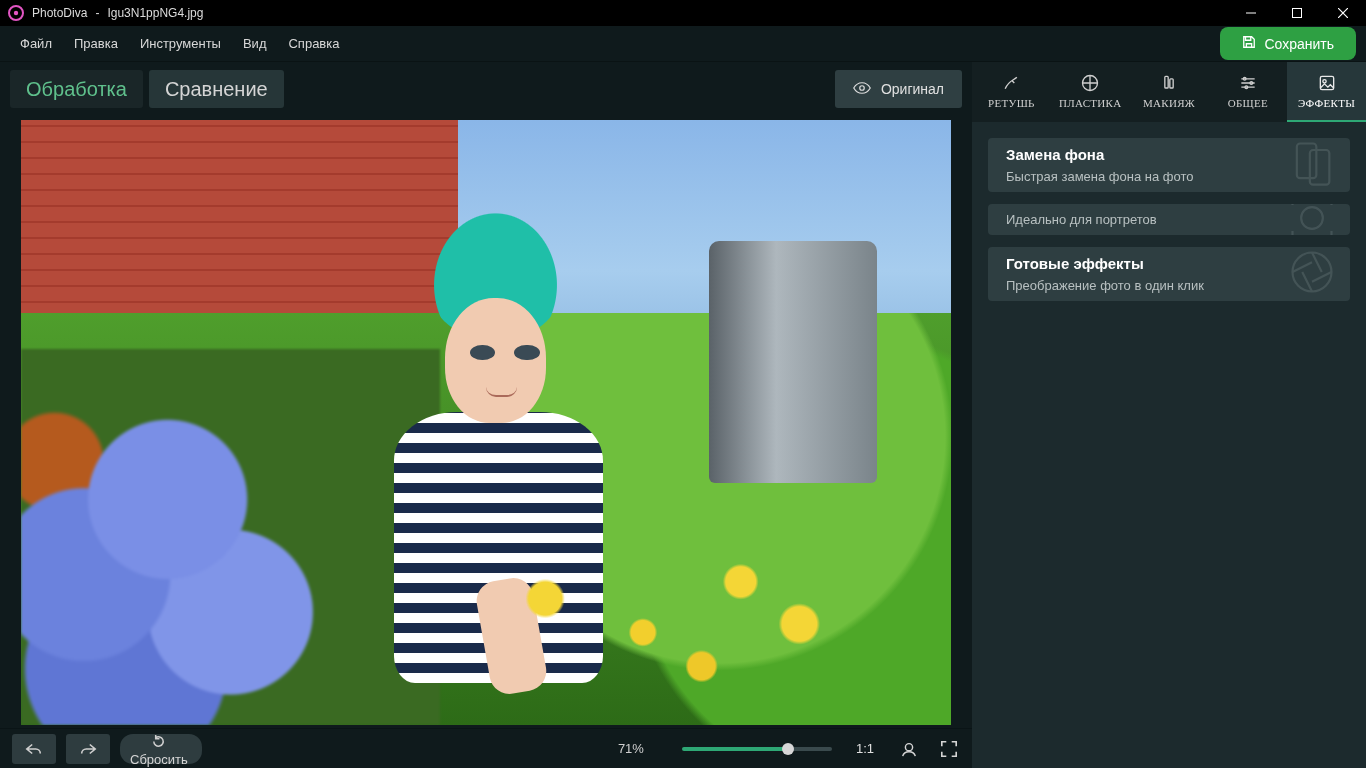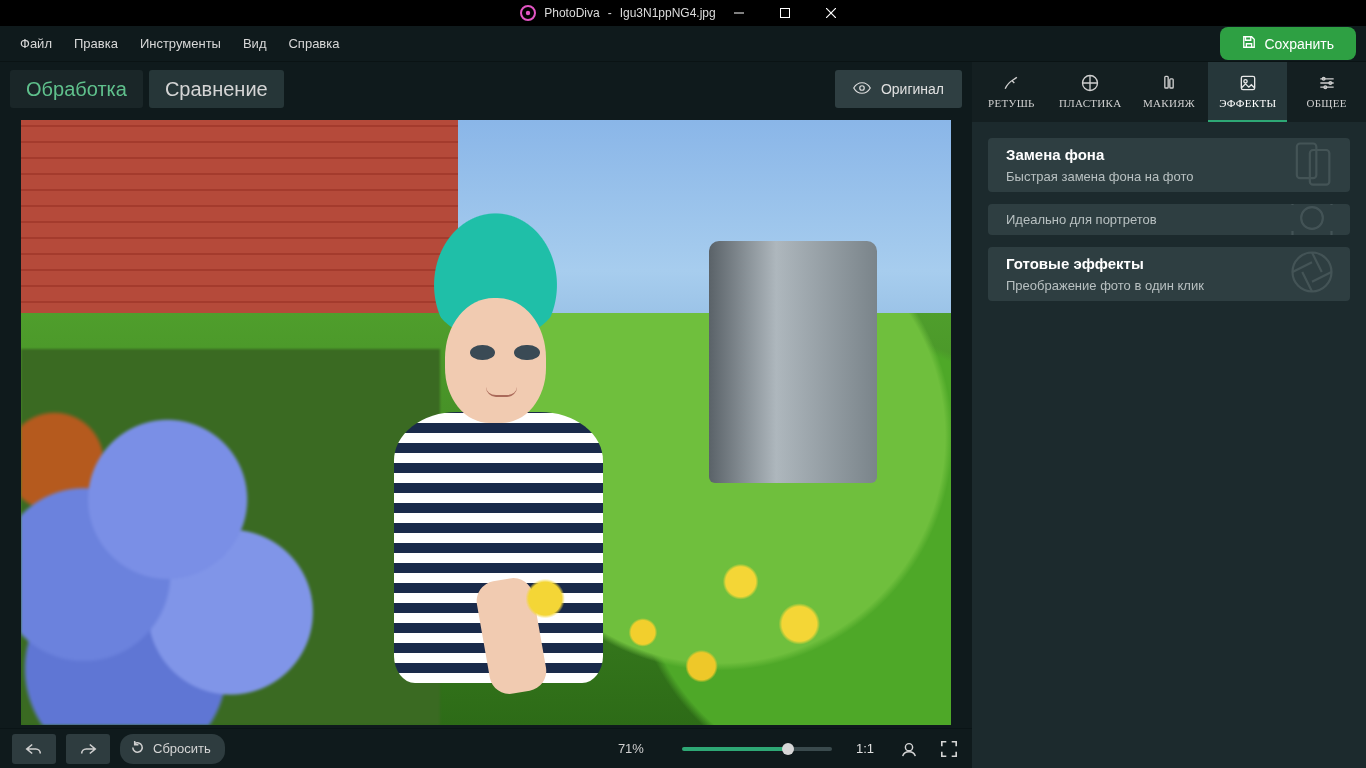--- a/index.html
+++ b/index.html
@@ -12,21 +12,21 @@
       overflow: hidden;
       display: flex;
       flex-direction: column;
     }
     
     .titlebar {
       height: 26px;
       background: #000;
       display: flex;
       align-items: center;
-      justify-content: center;
+      justify-content: space-between;
       padding-left: 8px;
       font-size: 12px;
       color: #dcdcdc;
     }
     .titlebar-left { display: flex; align-items: center; gap: 8px; }
     .app-logo {
       width: 16px; height: 16px; border-radius: 50%;
       display: flex; align-items: center; justify-content: center;
     }
     .app-logo svg { width: 16px; height: 16px; }
@@ -193,24 +193,25 @@
       border-radius: 3px;
       display: flex; align-items: center; justify-content: center;
       cursor: pointer;
     }
     .icon-btn svg { width: 18px; height: 14px; fill: #cfcfcf; }
     .reset-btn {
       height: 30px;
       background: #2e3c3f;
       color: #d5d5d5;
       padding: 0 14px 0 10px;
-      display: flex; align-items: center; gap: 8px;
+      display: flex; align-items: center; 
       border-radius: 13px;
       font-size: 13px;
       cursor: pointer;
+      flex-direction: column;
     }
     .reset-btn svg { width: 15px; height: 15px; }
     .zoom-label { font-size: 13px; color: #cfcfcf; margin-left: auto; margin-right: 28px;}
     .zoom-slider {
       width: 150px;
       display: flex; align-items: center;
     }
     .slider-track {
       flex:1; height:4px; border-radius:2px;
       background: linear-gradient(to right, #2ea875 0 71%, #3a4a4d 71% 100%);
@@ -422,36 +423,36 @@
           </svg>
         <span>ПЛАСТИКА</span>
       </div>
       <div class="side-tab">
         <svg viewBox="0 0 24 24">
             <rect x="7" y="4" width="4" height="14" rx="1"></rect>
             <rect x="13" y="7" width="4" height="11" rx="1"></rect>
           </svg>
         <span>МАКИЯЖ</span>
       </div>
-      <div class="side-tab active">
-        <svg viewBox="0 0 24 24">
-            <rect x="4" y="4" width="16" height="16" rx="2"></rect>
-            <circle cx="9" cy="10" r="2"></circle>
-            <path d="M4 18l5-5 4 4 3-3 4 4"></path>
-          </svg>
-        <span>ЭФФЕКТЫ</span>
-      </div>
       <div class="side-tab">
         <svg viewBox="0 0 24 24">
             <path d="M4 7h16M4 12h16M4 17h16"></path>
             <circle cx="8" cy="7" r="1.6"></circle>
             <circle cx="16" cy="12" r="1.6"></circle>
             <circle cx="10" cy="17" r="1.6"></circle>
           </svg>
         <span>ОБЩЕЕ</span>
+      </div>
+      <div class="side-tab active">
+        <svg viewBox="0 0 24 24">
+            <rect x="4" y="4" width="16" height="16" rx="2"></rect>
+            <circle cx="9" cy="10" r="2"></circle>
+            <path d="M4 18l5-5 4 4 3-3 4 4"></path>
+          </svg>
+        <span>ЭФФЕКТЫ</span>
       </div>
     </div>
     <div class="side-content">
       <div class="effect-card">
         <div class="effect-title">Замена фона</div>
         <div class="effect-sub">Быстрая замена фона на фото</div>
         <div class="effect-icon">
           <svg viewBox="0 0 48 48">
               <rect x="10" y="6" width="18" height="32" rx="3"></rect>
               <rect x="22" y="12" width="18" height="32" rx="3"></rect>

